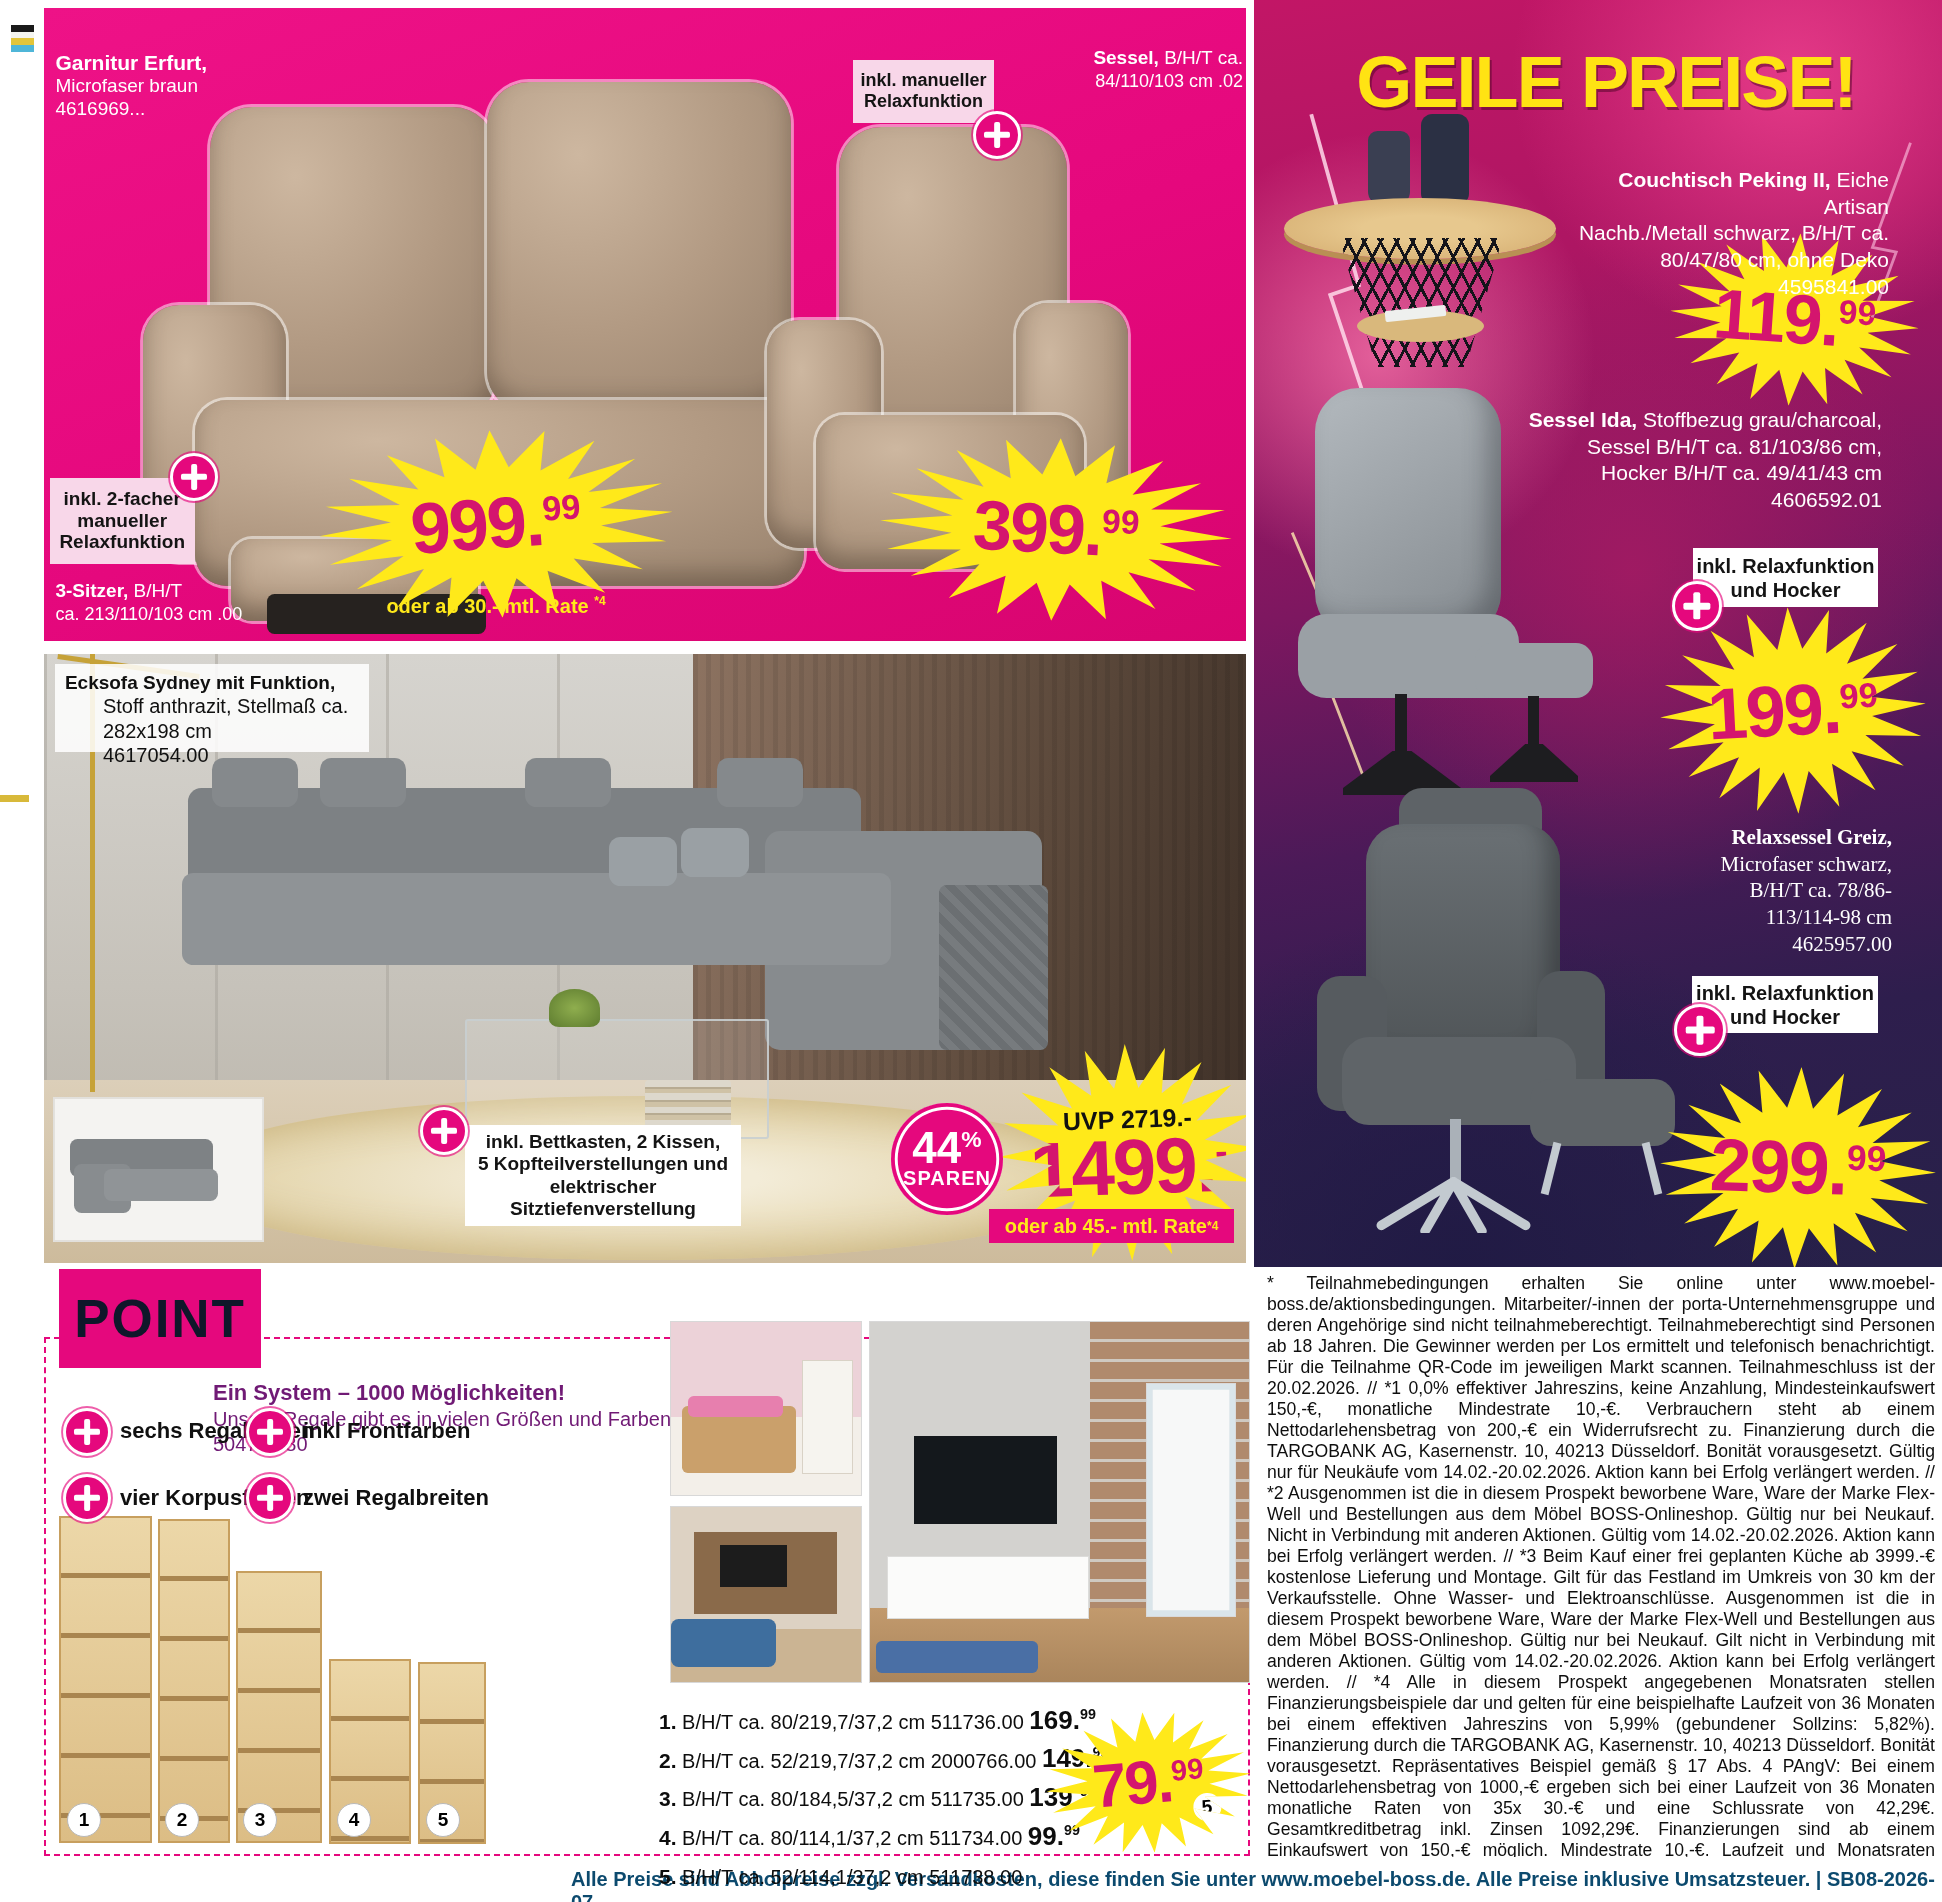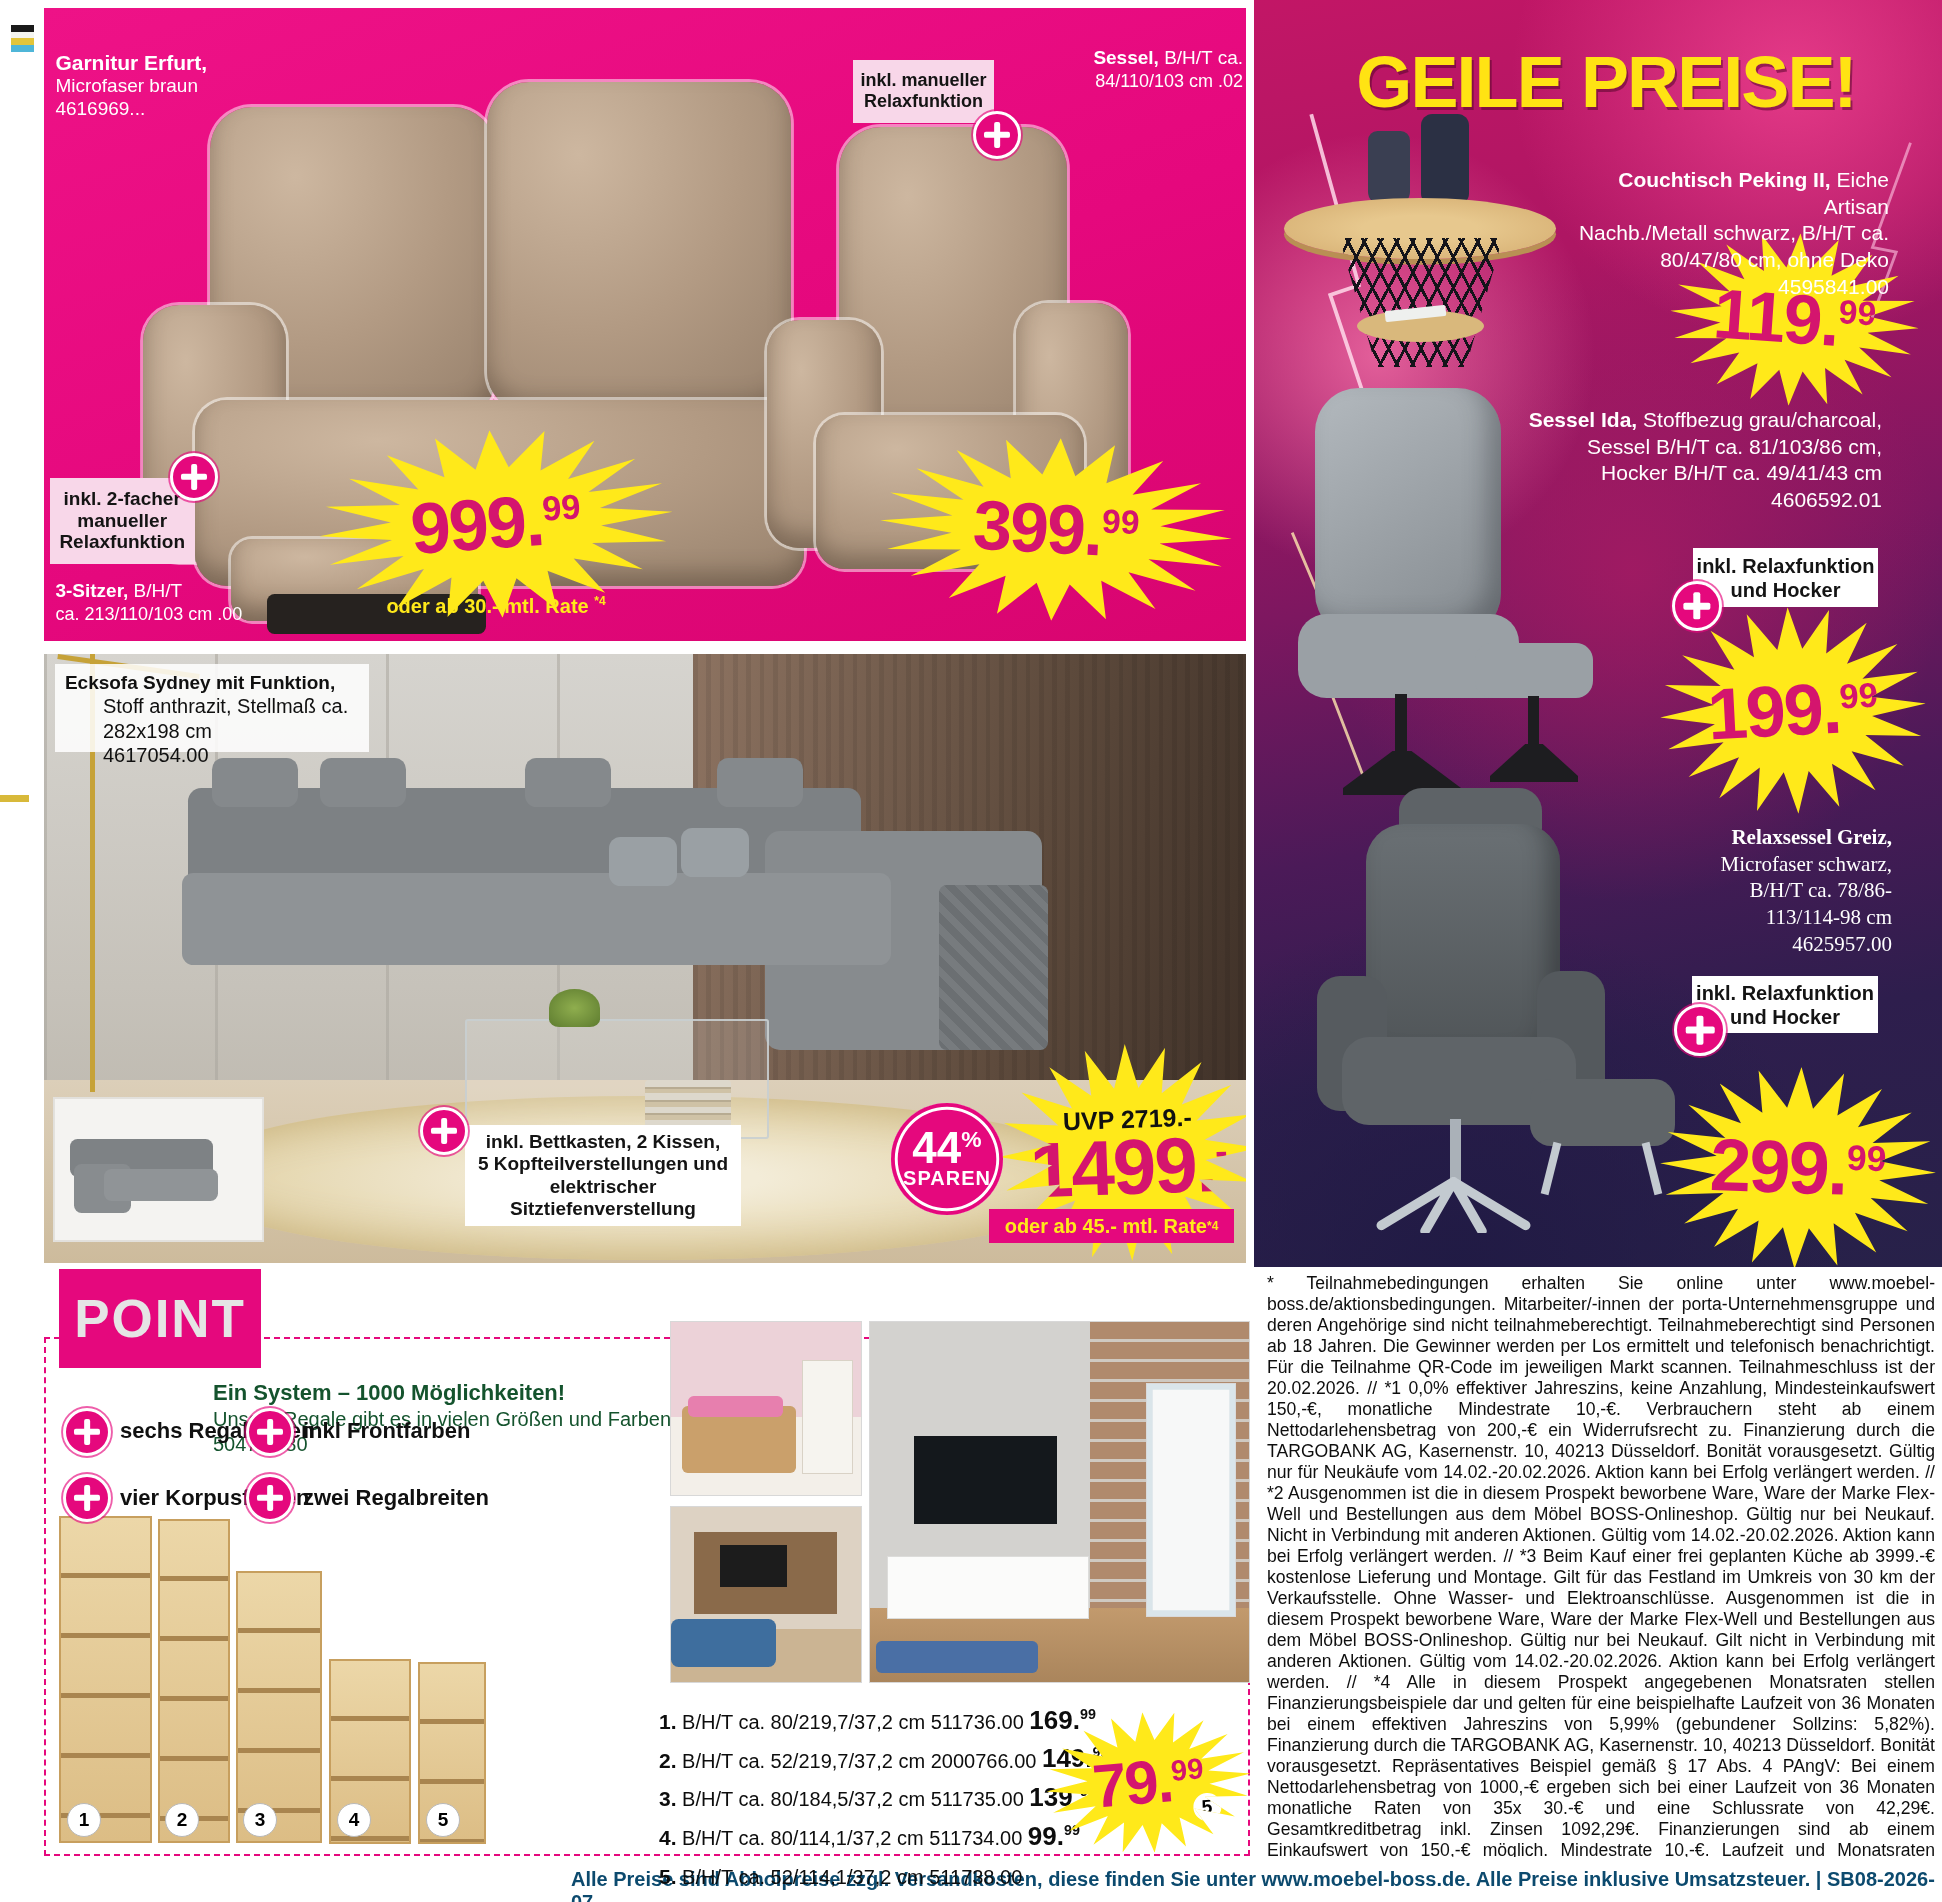--- a/index.html
+++ b/index.html
@@ -194,23 +194,23 @@
   .gz-ot-leg2 { left:394px; transform:rotate(-14deg); }
 
   
   .legal { position:absolute; left:1267px; top:1273px; width:668px; height:584px; color:#0e0e0e;
     font-size:17.6px; line-height:21px; text-align:justify; overflow:hidden; }
 
   
   .point-frame { position:absolute; left:44px; top:1337px; width:1206px; height:519px;
     border:2.9px dashed #e5087d; box-sizing:border-box; }
   .point-logo { position:absolute; left:59px; top:1269px; width:202px; height:99px; background:#e5087d;
-    color:#e5e5e5; font-weight:700; font-size:53px; letter-spacing:1.9px;
+    color:#0f172a; font-weight:700; font-size:53px; letter-spacing:1.9px;
     display:flex; align-items:center; justify-content:center; z-index:5; }
-  .point-head { position:absolute; left:213px; top:1381px; color:#14532d; line-height:1.25; z-index:4; }
+  .point-head { position:absolute; left:213px; top:1381px; color:#701a75; line-height:1.25; z-index:4; }
   .point-head { top:1379px; }
   .point-head .h { font-size:22px; font-weight:700; }
   .point-head .s { font-size:20px; }
   .point-head .a { font-size:20px; }
   .feat { position:absolute; color:#101010; font-weight:700; font-size:22px; z-index:4; }
   .feat-plus { position:absolute; width:42px; height:42px; }
   .fp1 { left:63px; top:1408px; }  .fl1 { left:120px; top:1418px; }
   .fp2 { left:246px; top:1408px; } .fl2 { left:303px; top:1418px; }
   .fp3 { left:63px; top:1474px; }  .fl3 { left:120px; top:1485px; }
   .fp4 { left:246px; top:1474px; } .fl4 { left:303px; top:1485px; }

